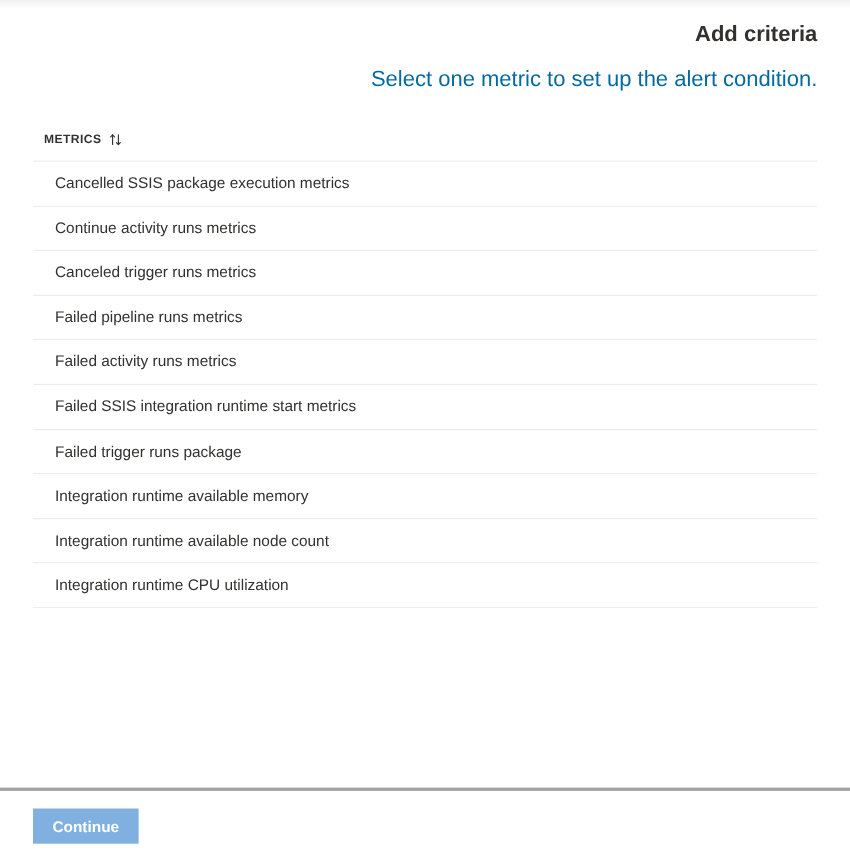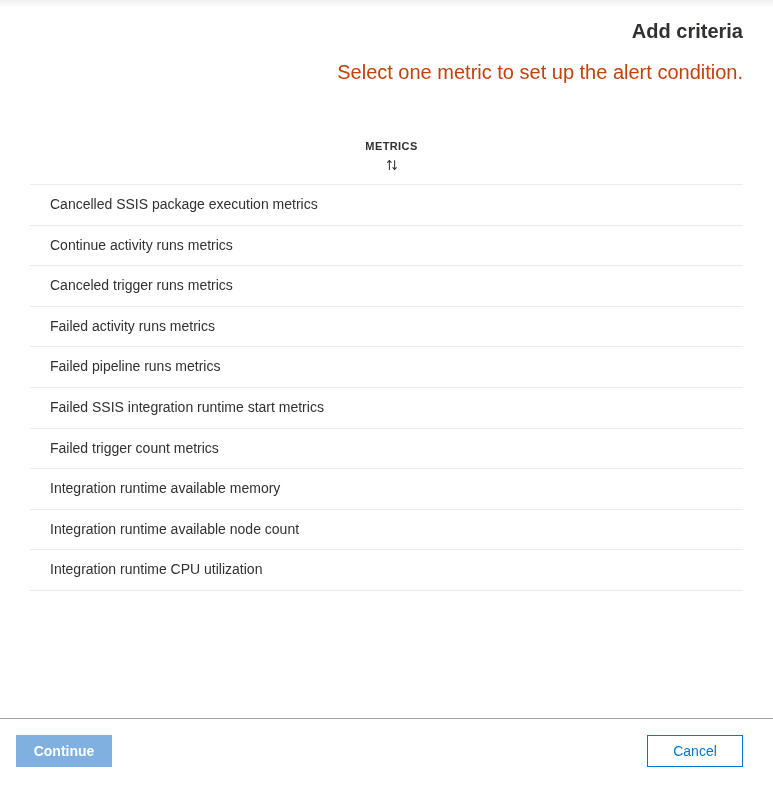--- a/index.html
+++ b/index.html
@@ -26,34 +26,33 @@
     }
     .panel-title {
       font-size: 20px;
       font-weight: 600;
       color: #323130;
       margin-bottom: 18px;
     }
     .panel-subtitle {
       font-size: 20px;
       font-weight: 400;
-      color: #c2410c;
-      margin-bottom: 56px;
+      color: #0369a1;
+      margin-bottom: 36px;
     }
     .table-wrapper {
       padding: 0 30px;
     }
     .col-header {
       display: flex;
       align-items: center;
       gap: 6px;
       padding: 0 0 12px 10px;
       user-select: none;
       cursor: pointer;
-      flex-direction: column;
     }
     .col-header-label {
       font-size: 11px;
       font-weight: 600;
       letter-spacing: 0.4px;
       color: #323130;
     }
     .sort-icon svg {
       width: 14px;
       height: 14px;
@@ -70,22 +69,22 @@
       color: #323130;
       border-bottom: 1px solid #edebe9;
       cursor: pointer;
       line-height: 1.4;
     }
     .footer {
       position: absolute;
       left: 0;
       right: 0;
       bottom: 0;
-      border-top: 1px solid #a3a3a3;
-      padding: 16px 30px 18px 16px;
+      border-top: 3px solid #a3a3a3;
+      padding: 16px 30px 18px 30px;
       display: flex;
       justify-content: space-between;
       align-items: center;
       background: #ffffff;
     }
     .btn {
       font-family: inherit;
       font-size: 14px;
       height: 32px;
       min-width: 96px;
@@ -131,26 +130,25 @@
         <path d="M3 5 L5 3 L7 5"></path>
         <path d="M11 3 L11 13"></path>
         <path d="M9 11 L11 13 L13 11"></path>
       </svg>
     </span>
   </div>
   <div class="list" id="metrics-list">
       <div class="list-row">Cancelled SSIS package execution metrics</div>
       <div class="list-row">Continue activity runs metrics</div>
       <div class="list-row">Canceled trigger runs metrics</div>
+      <div class="list-row">Failed pipeline runs metrics</div>
       <div class="list-row">Failed activity runs metrics</div>
-      <div class="list-row">Failed pipeline runs metrics</div>
       <div class="list-row">Failed SSIS integration runtime start metrics</div>
-      <div class="list-row">Failed trigger count metrics</div>
+      <div class="list-row">Failed trigger runs package</div>
       <div class="list-row">Integration runtime available memory</div>
       <div class="list-row">Integration runtime available node count</div>
       <div class="list-row">Integration runtime CPU utilization</div>
     </div>
 </div>
 
 <div class="footer">
   <button class="btn btn-primary">Continue</button>
-  <button class="btn btn-secondary">Cancel</button>
 </div>
 
 </body></html>

